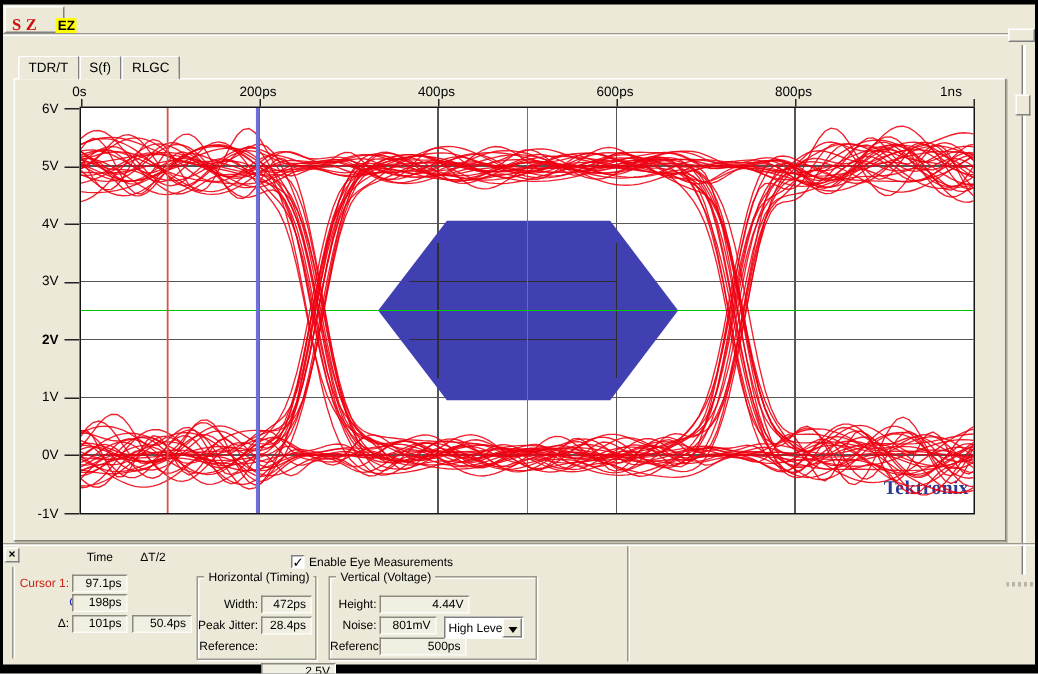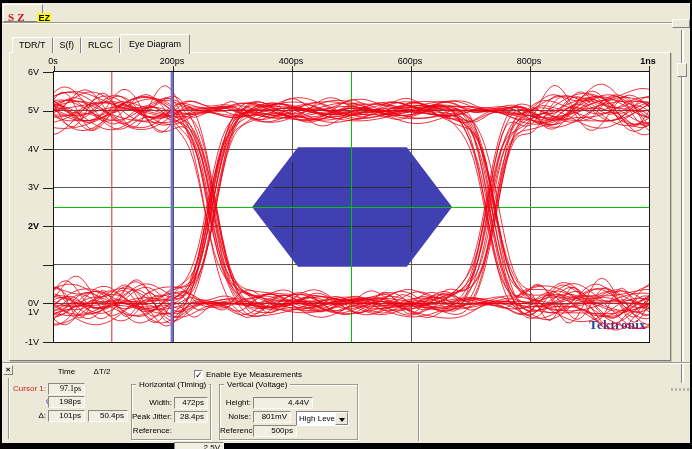--- a/index.html
+++ b/index.html
@@ -71,49 +71,48 @@
 
 <div id="toolbar-tab" class="abs">
   <span id="logo-s">S</span><span id="logo-z">Z</span><span id="logo-ez">EZ</span>
 </div>
 <div id="toolbar-sep" class="abs"></div>
 
 <div id="tabstrip" class="abs">
   <div class="tab">TDR/T</div>
   <div class="tab">S(f)</div>
   <div class="tab">RLGC</div>
-  <div class="tab active">Eye Diagram</div>
 </div>
 
 <div id="content-panel" class="abs"></div>
 
 <div id="axes" class="abs">
     <div class="x-label" style="left: 53px;">0s</div>
     <div class="x-tick" style="left: 53.5px;"></div>
     <div class="x-label" style="left: 172px;">200ps</div>
     <div class="x-tick" style="left: 172.5px;"></div>
     <div class="x-label" style="left: 291px;">400ps</div>
     <div class="x-tick" style="left: 291.5px;"></div>
     <div class="x-label" style="left: 410px;">600ps</div>
     <div class="x-tick" style="left: 410.5px;"></div>
     <div class="x-label" style="left: 529px;">800ps</div>
     <div class="x-tick" style="left: 529.5px;"></div>
-    <div class="x-label" style="left: 648px; font-weight: bold;">1ns</div>
+    <div class="x-label" style="left: 634px;">1ns</div>
     <div class="x-tick" style="left: 648.5px;"></div>
     <div class="y-label" style="top: 66.5px;">6V</div>
     <div class="y-tick" style="top: 71.5px;"></div>
     <div class="y-label" style="top: 105.071px;">5V</div>
     <div class="y-tick" style="top: 110.5px;"></div>
     <div class="y-label" style="top: 143.643px;">4V</div>
     <div class="y-tick" style="top: 148.5px;"></div>
     <div class="y-label" style="top: 182.214px;">3V</div>
     <div class="y-tick" style="top: 187.5px;"></div>
     <div class="y-label" style="top: 220.786px; font-weight: bold;">2V</div>
     <div class="y-tick" style="top: 225.5px;"></div>
-    <div class="y-label" style="top: 259.357px; margin-top: 48px;">1V</div>
+    <div class="y-label" style="top: 259.357px;">1V</div>
     <div class="y-tick" style="top: 264.5px;"></div>
     <div class="y-label" style="top: 297.929px;">0V</div>
     <div class="y-tick" style="top: 302.5px;"></div>
     <div class="y-label" style="top: 336.5px;">-1V</div>
     <div class="y-tick" style="top: 341.5px;"></div>
   </div>
 
 <div id="plot" class="abs">
   <div id="watermark">Tektronix</div>
   <svg id="eye-svg" width="595" height="270" viewBox="0 0 595 270">
@@ -202,21 +201,21 @@
 
 <div id="meas-sep" class="abs"></div>
 <div id="meas-close" class="abs raised">×</div>
 <div id="meas-splitter" class="abs"></div>
 <div id="meas-divider" class="abs"></div>
 
 <div class="abs meas-header" style="left:48px;top:367px;width:37px;">Time</div>
 <div class="abs meas-header" style="left:84px;top:367px;width:36px;">ΔT/2</div>
 
 <div class="abs meas-label red-text" style="left:0px;top:383px;width:46px;">Cursor 1:</div>
-<div class="abs field" style="left:48px;top:383px;width:37px;font-family:Liberation Serif, serif;">97.1ps</div>
+<div class="abs field" style="left:48px;top:383px;width:37px;">97.1ps</div>
 
 <div class="abs meas-label blue-text" style="left:0px;top:396px;width:46px;">Cursor 2:</div>
 <div class="abs field" style="left:48px;top:396px;width:37px;text-align:right;">198ps</div>
 
 <div class="abs meas-label" style="left:0px;top:410px;width:46px;">Δ:</div>
 <div class="abs field" style="left:48px;top:410px;width:37px;">101ps</div>
 <div class="abs field" style="left:88px;top:410px;width:40px;">50.4ps</div>
 
 <div id="enable-box" class="abs"><span>✓</span></div>
 <div id="enable-label" class="abs">Enable Eye Measurements</div>
@@ -231,20 +230,20 @@
   <div class="grow-field field" style="left:42px;top:57px;width:50px;">2.5V</div>
 </div>
 
 <div class="group" style="left:219px;top:384px;width:139px;height:56px;">
   <div class="group-title">Vertical (Voltage)</div>
   <div class="grow-label" style="left:0px;top:12px;width:31px;">Height:</div>
   <div class="grow-field field" style="left:33px;top:12px;width:60px;">4.44V</div>
   <div class="grow-label" style="left:0px;top:26px;width:31px;">Noise:</div>
   <div class="grow-field field" style="left:33px;top:26px;width:38px;">801mV</div>
   <div class="grow-label" style="left:0px;top:40px;width:31px;">Reference:</div>
-  <div class="grow-field field" style="left:33px;top:40px;width:44px;">500ps</div>
+  <div class="grow-field field" style="left:33px;top:40px;width:58px;">500ps</div>
   <div id="level-combo">
     <span class="combo-text">High Level</span>
     <span class="combo-btn raised">
         <span class="arrow-down"></span>
       </span>
   </div>
 </div>
 
 </body></html>

